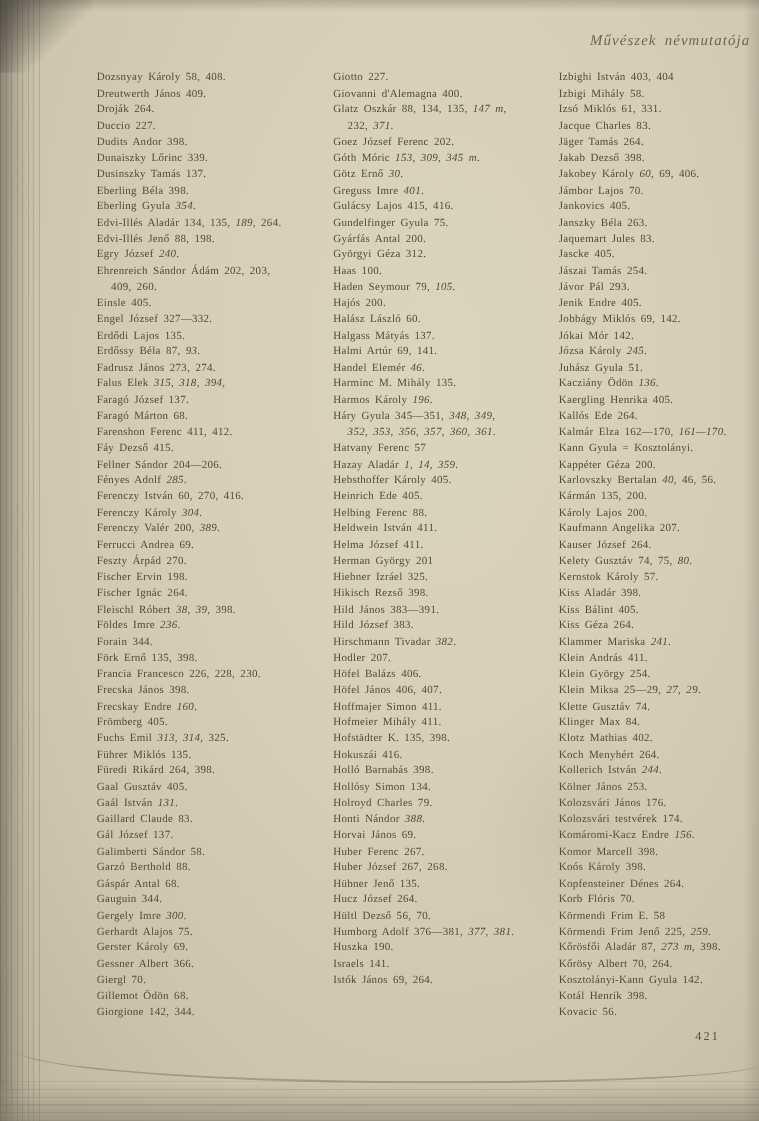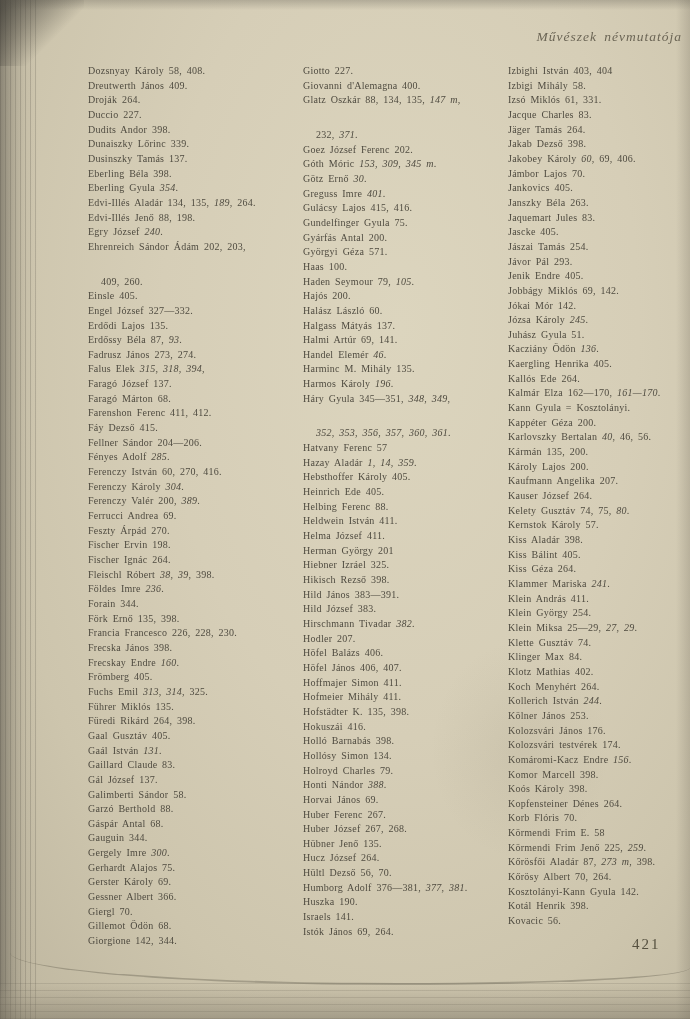--- a/index.html
+++ b/index.html
@@ -57,25 +57,25 @@
   .col {
     position: absolute; top: 64px;
     font-size: 10px; line-height: 14.66px;
     letter-spacing: 0.25px; word-spacing: 2px;
     color: #4f4b40; white-space: nowrap;
   }
   .col-1 { left: 88px;  width: 212px; }
   .col-2 { left: 303px; width: 202px; }
   .col-3 { left: 508px; width: 180px; }
   .entry { height: 14.66px; }
-  .entry.indent { padding-left: 13px; margin-top: 20px; }
+  .entry.indent { padding-left: 13px; }
   .entry i { font-style: italic; }
   .page-number {
     position: absolute; top: 936px; left: 632px;
-    font-size: 15px; letter-spacing: 2px; color: #55503f;
+    font-size: 11px; letter-spacing: 2px; color: #55503f;
   }
 </style>
 </head>
 <body>
 
 <div class="scan">
 
   <div class="page-title">Művészek névmutatója</div>
 
   <div class="col col-1">
@@ -144,21 +144,21 @@
       <div class="entry">Giovanni d'Alemagna 400.</div>
       <div class="entry">Glatz Oszkár 88, 134, 135, <i>147 m</i>,</div>
       <div class="entry indent">232, <i>371</i>.</div>
       <div class="entry">Goez József Ferenc 202.</div>
       <div class="entry">Góth Móric <i>153</i>, <i>309</i>, <i>345 m</i>.</div>
       <div class="entry">Götz Ernő <i>30</i>.</div>
       <div class="entry">Greguss Imre <i>401</i>.</div>
       <div class="entry">Gulácsy Lajos 415, 416.</div>
       <div class="entry">Gundelfinger Gyula 75.</div>
       <div class="entry">Gyárfás Antal 200.</div>
-      <div class="entry">Györgyi Géza 571.</div>
+      <div class="entry">Györgyi Géza 312.</div>
       <div class="entry">Haas 100.</div>
       <div class="entry">Haden Seymour 79, <i>105</i>.</div>
       <div class="entry">Hajós 200.</div>
       <div class="entry">Halász László 60.</div>
       <div class="entry">Halgass Mátyás 137.</div>
       <div class="entry">Halmi Artúr 69, 141.</div>
       <div class="entry">Handel Elemér <i>46</i>.</div>
       <div class="entry">Harminc M. Mihály 135.</div>
       <div class="entry">Harmos Károly <i>196</i>.</div>
       <div class="entry">Háry Gyula 345—351, <i>348</i>, <i>349</i>,</div>

